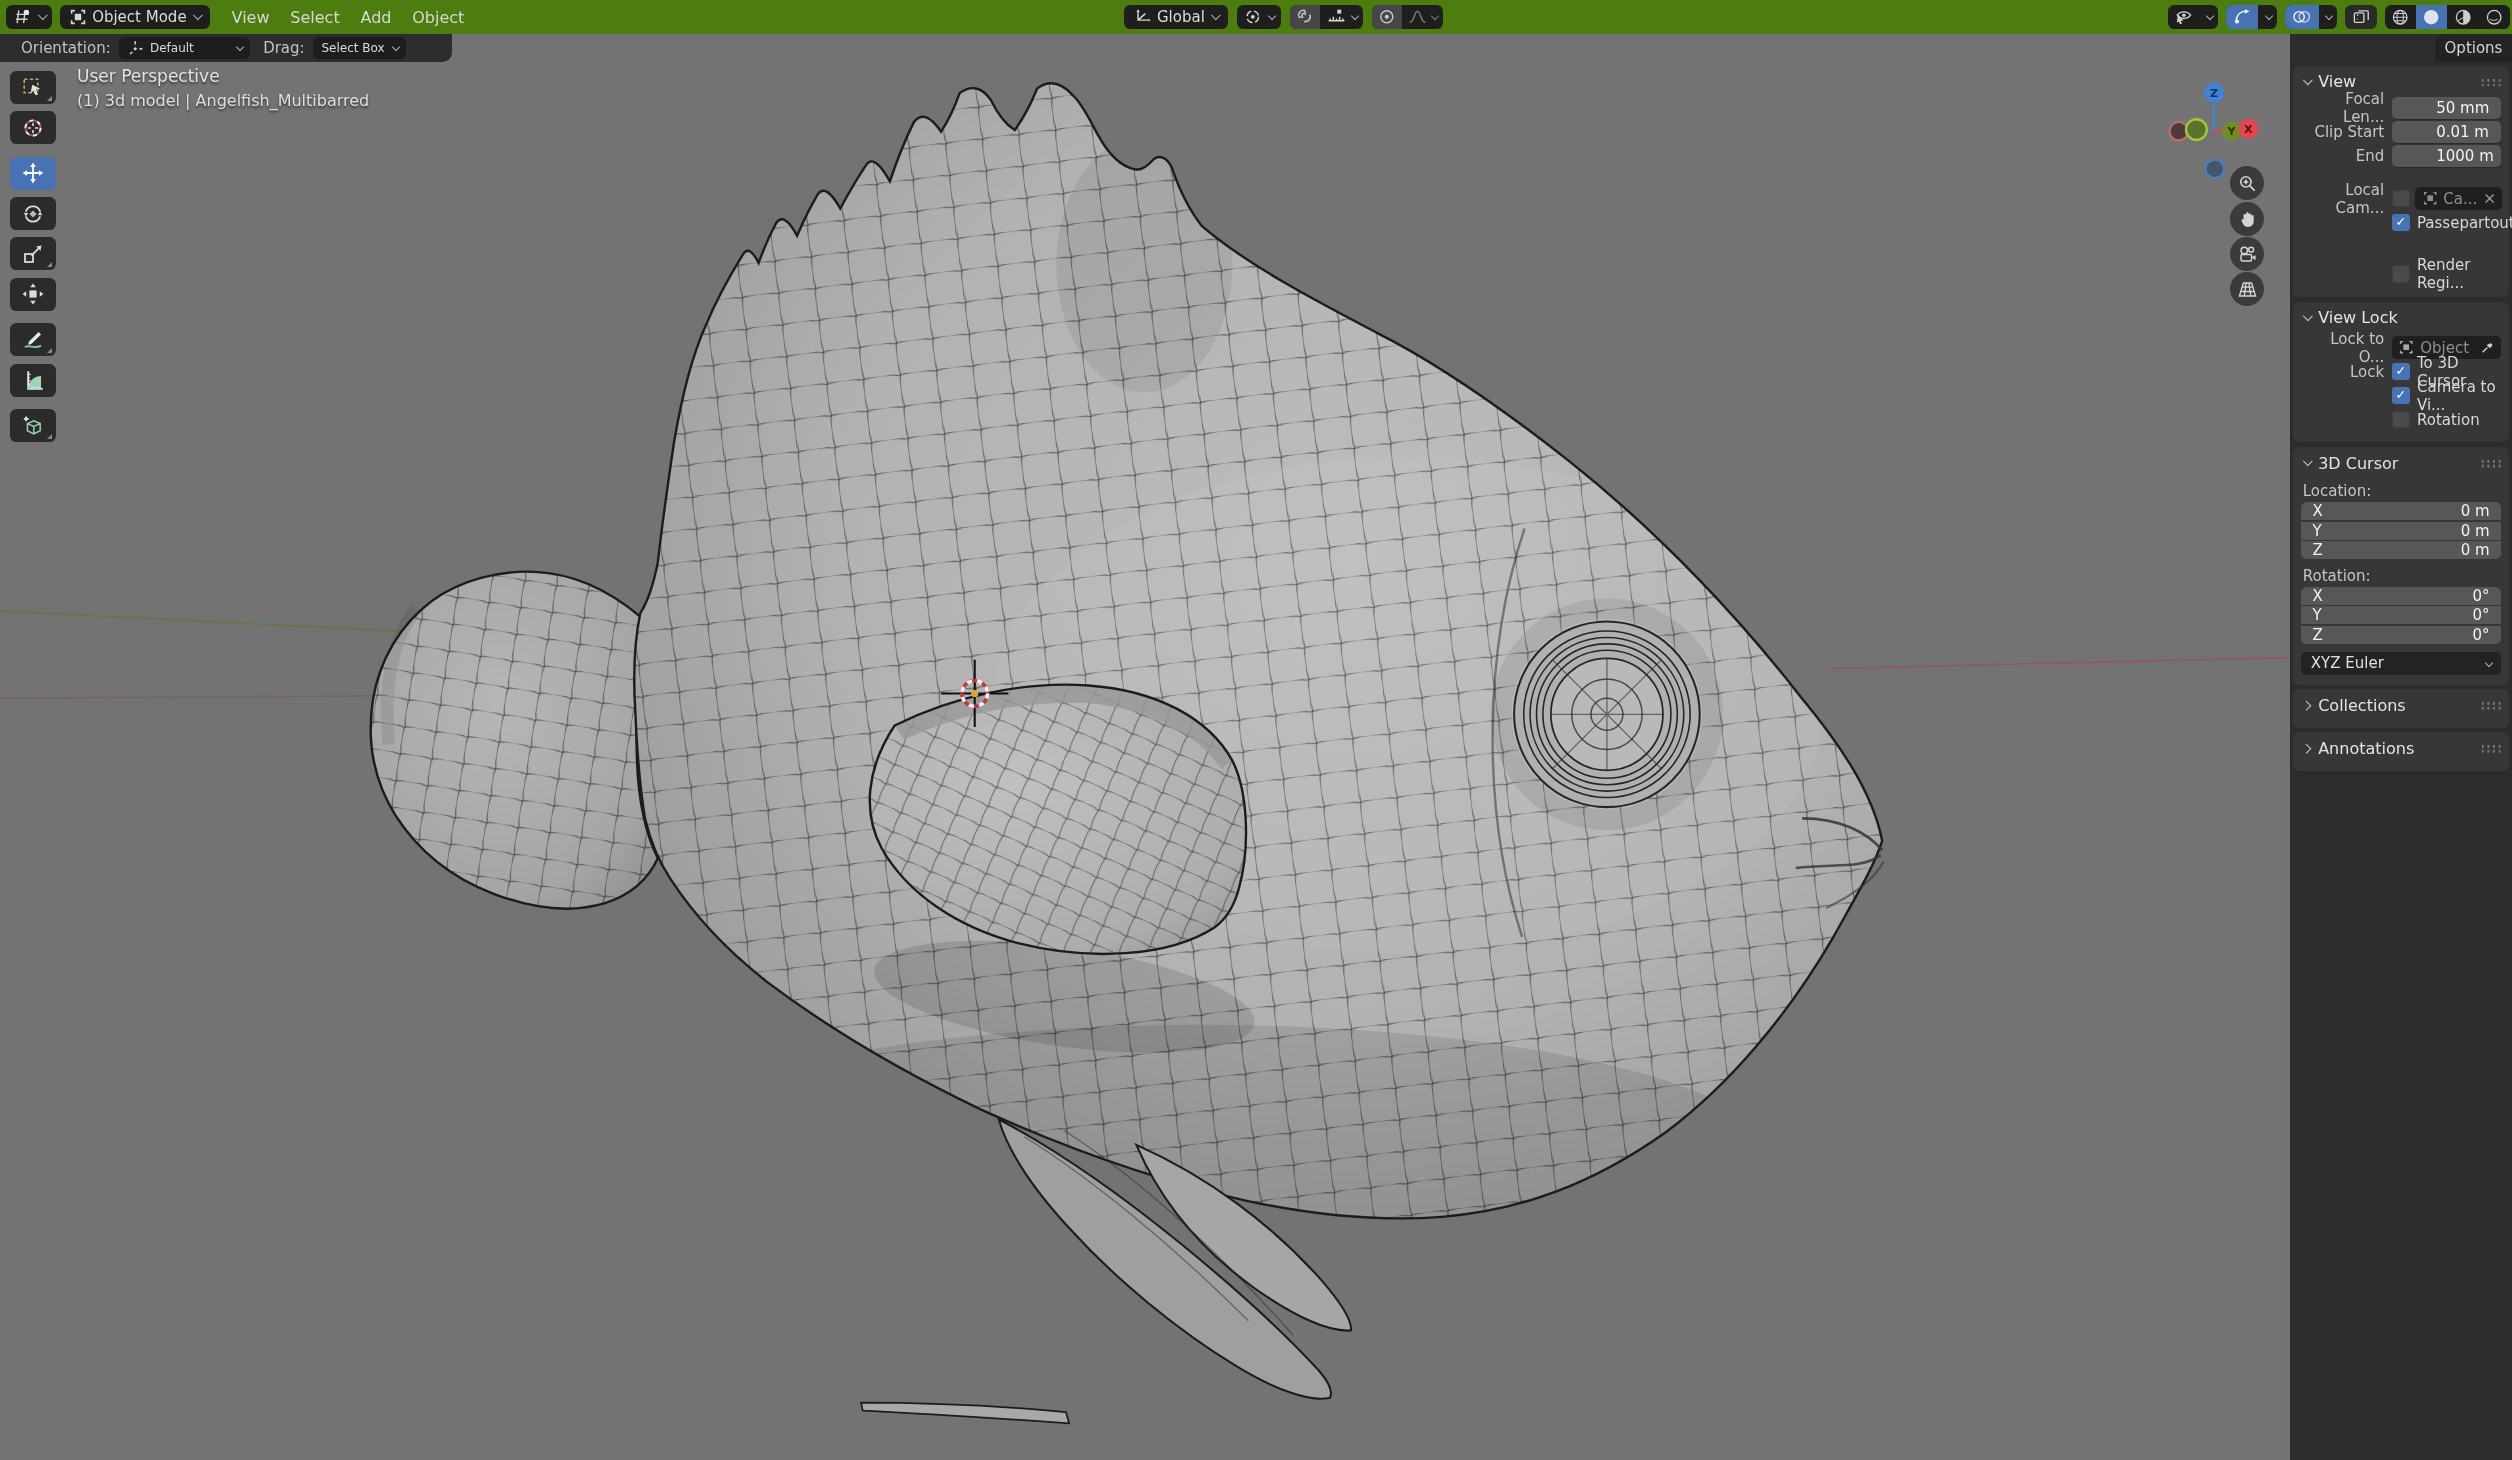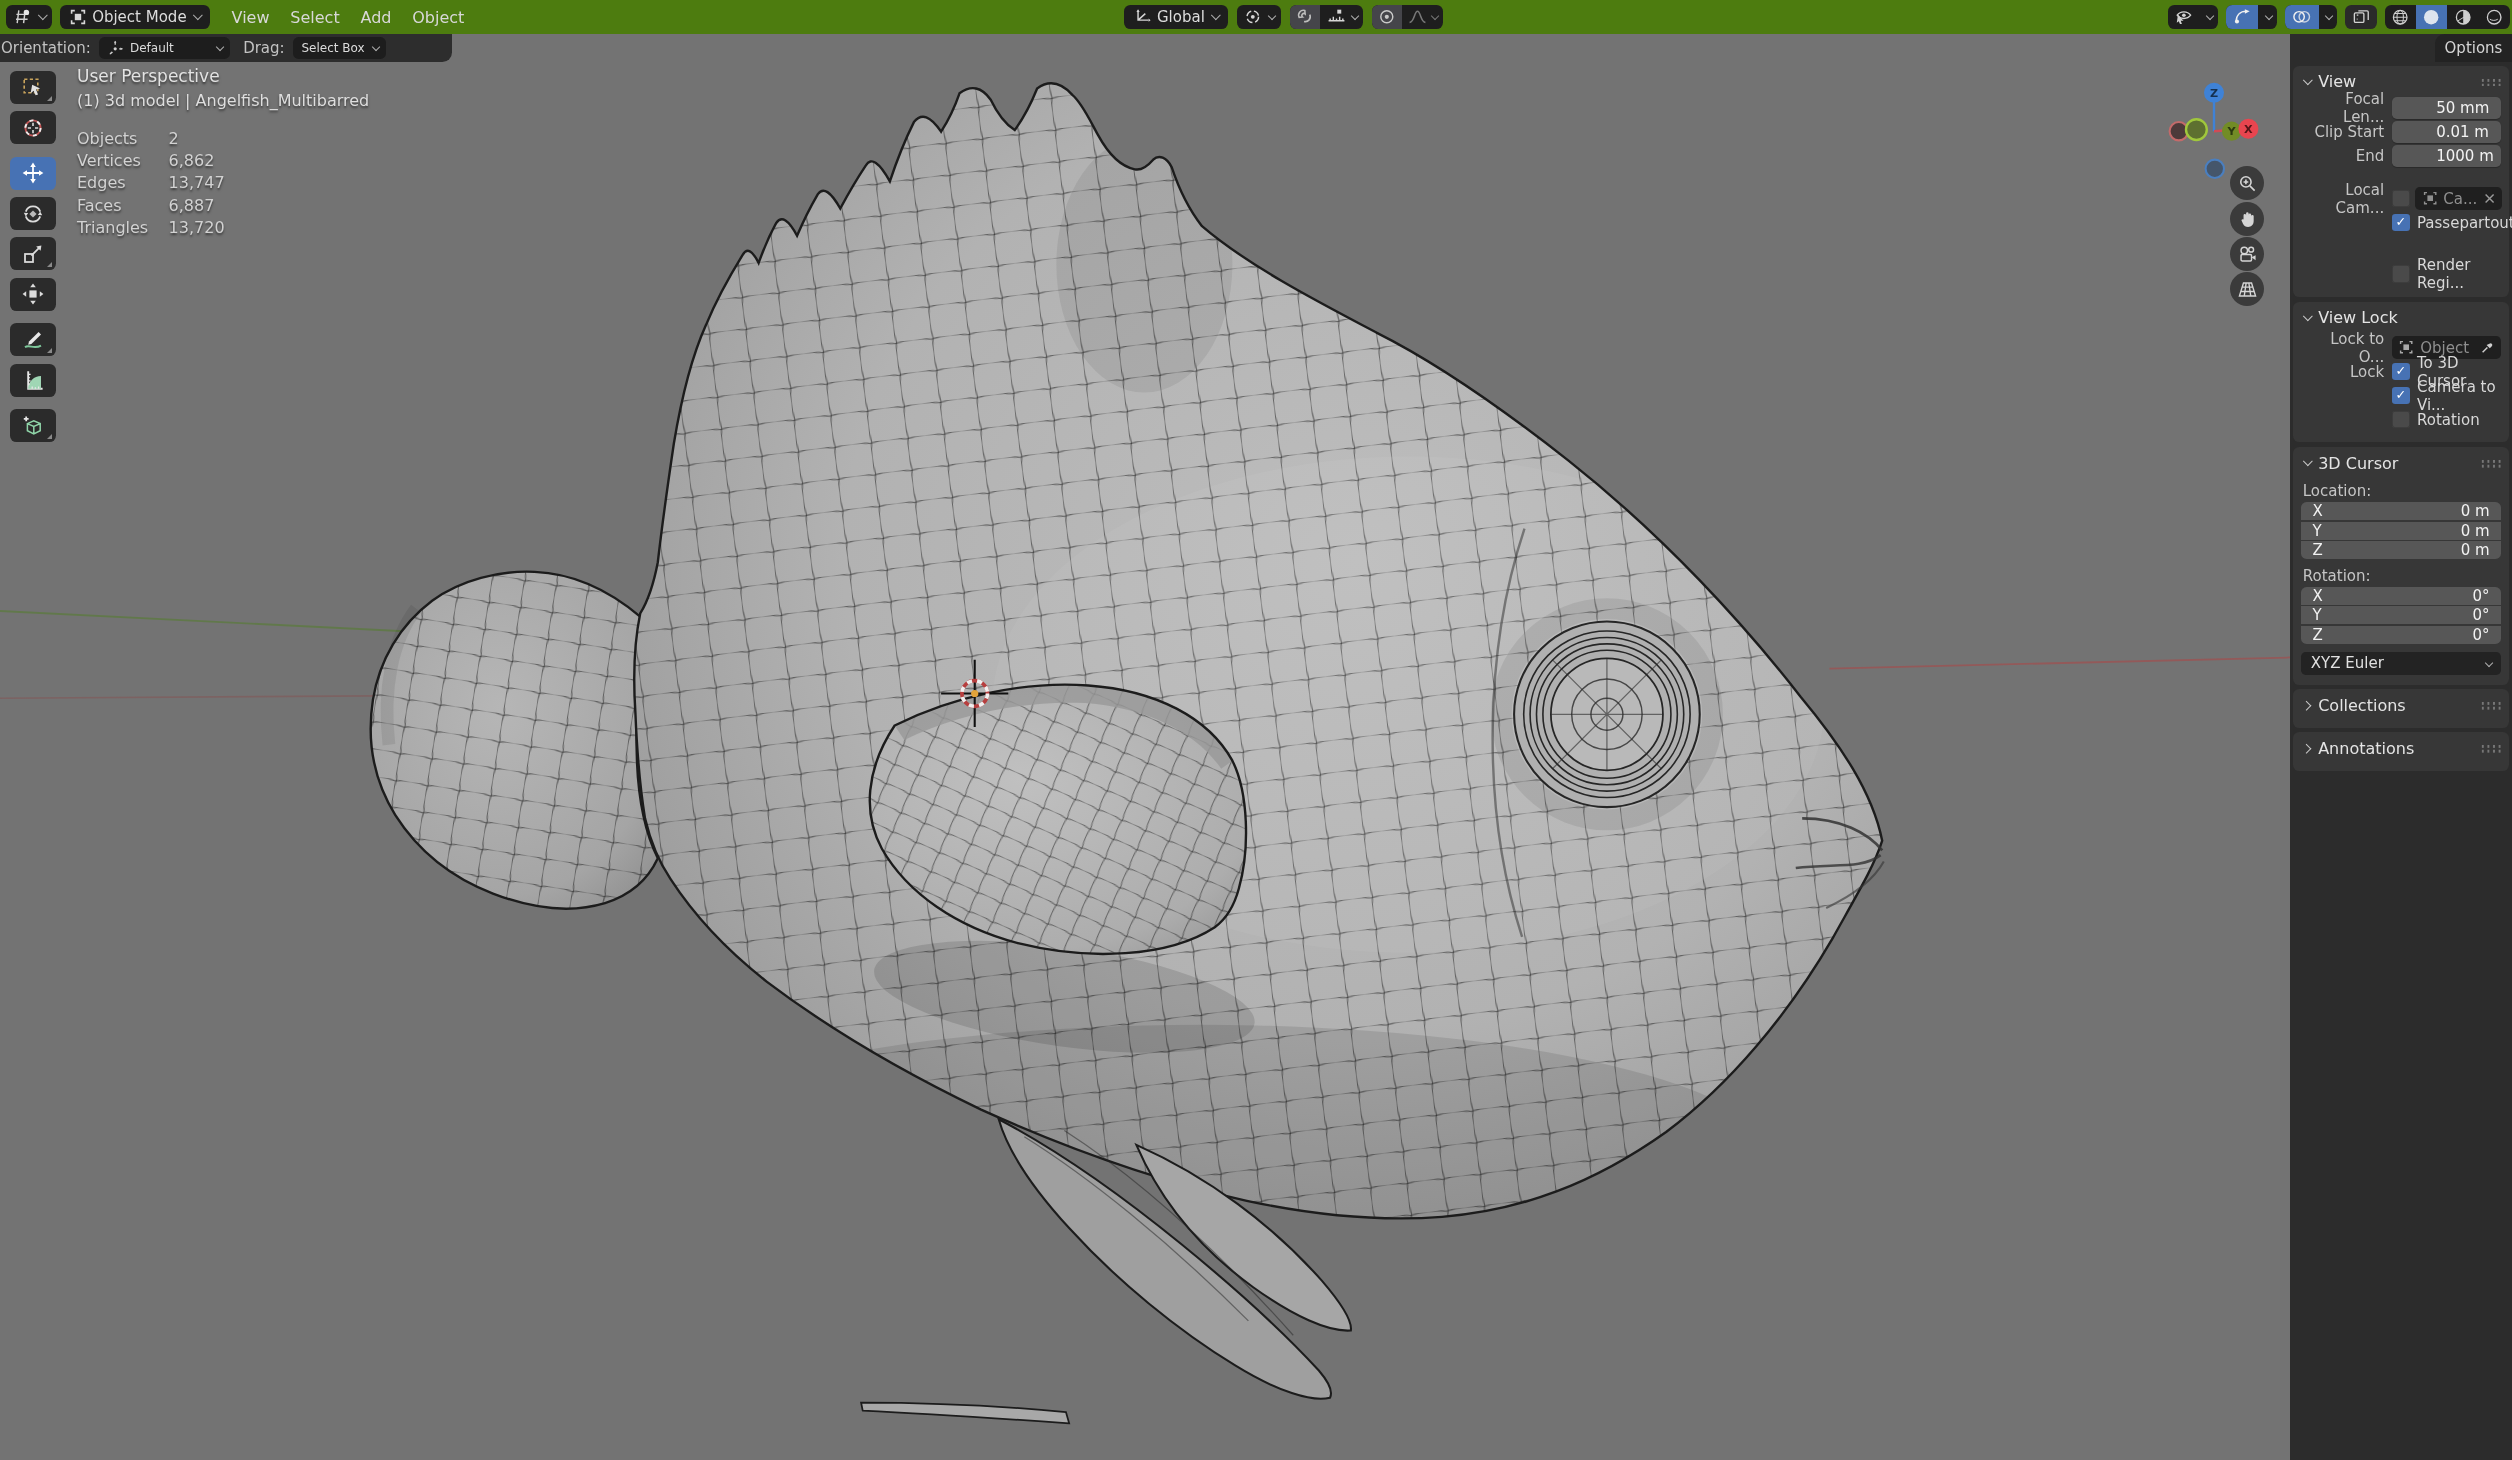--- a/index.html
+++ b/index.html
@@ -15,21 +15,21 @@
   .seg-group{display:flex;align-items:center;background:#1e1e1e;border-radius:6.4px;height:24px;overflow:hidden;}
   .seg{display:flex;align-items:center;justify-content:center;height:24px;padding:0 6.4px;}
   .seg.on{background:#4772b4;}
   .seg.pressed{background:#45454a;}
   .menu-item{font-size:16px;color:#d8d8d8;padding:0 10.4px;}
   .chev{width:6.4px;height:6.4px;border-right:1.6px solid #aeaeae;border-bottom:1.6px solid #aeaeae;
         transform:rotate(45deg) translateY(-1.6px);flex:none;}
   .chev.small{width:4.8px;height:4.8px;}
   
   #toolrow-left{position:absolute;left:0;top:34px;width:452px;height:28px;background:#2d2d2d;
-      border-radius:0 0 9.6px 0;display:flex;align-items:center;padding-left:1px;box-sizing:border-box;
+      border-radius:0 0 9.6px 0;display:flex;align-items:center;padding-left:21px;box-sizing:border-box;
       font-size:15px;color:#c3c3c3;gap:8px;z-index:25;}
   .pill2{display:flex;align-items:center;gap:7.2px;background:#1d1d1d;border-radius:5.6px;height:21.6px;
          padding:0 8.8px;font-size:12px;color:#dcdcdc;}
   
   #viewport{position:absolute;left:0;top:34px;width:2512px;height:1427px;background:#737373;overflow:hidden;}
   
   #toolbar{position:absolute;left:9.6px;top:37px;display:flex;flex-direction:column;width:46px;z-index:10;}
   .tbtn{width:46px;height:33px;background:#2b2b2b;border-radius:6.4px;margin-bottom:7.2px;
         display:flex;align-items:center;justify-content:center;position:relative;}
   .tbtn.active{background:#4772b4;}
@@ -363,44 +363,20 @@
       <path d="M1218 824 V908 M1176 866 H1260" stroke="#101010" stroke-width="2.6"></path>
       <circle cx="1218" cy="866" r="16" fill="none" stroke="#b73e3e" stroke-width="4.6"></circle>
       <circle cx="1218" cy="866" r="16" fill="none" stroke="#efefef" stroke-width="4.6" stroke-dasharray="6.5 6.5"></circle>
       <circle cx="1218" cy="866" r="4.5" fill="#e2a33a"></circle>
     </g>
   </svg>
 
   <div id="stats">
     <div class="t1">User Perspective</div>
     <div class="t2">(1) 3d model | Angelfish_Multibarred</div>
-    <table>
-      <tbody>
-          <tr>
-            <td>Objects</td>
-            <td>2</td>
-          </tr>
-      <tr>
-            <td>Vertices</td>
-            <td>6,862</td>
-          </tr>
-      <tr>
-            <td>Edges</td>
-            <td>13,747</td>
-          </tr>
-      <tr>
-            <td>Faces</td>
-            <td>6,887</td>
-          </tr>
-      <tr>
-            <td>Triangles</td>
-            <td>13,720</td>
-          </tr>
-    </tbody>
-      </table>
   </div>
 
   <div id="toolbar">
     <div class="tbtn">
       <svg width="24" height="24" viewBox="0 0 30 30">
         <rect x="4" y="4" width="17" height="17" fill="none" stroke="#c9a45c" stroke-width="2" stroke-dasharray="4 3"></rect>
         <path d="M14 11 L24 15.5 L18.8 17 L21.3 23 L18.2 24.2 L15.8 18.3 L12 21.5 Z" fill="#e2e2e2"></path>
       </svg>
       <span class="corner"></span>
     </div>

